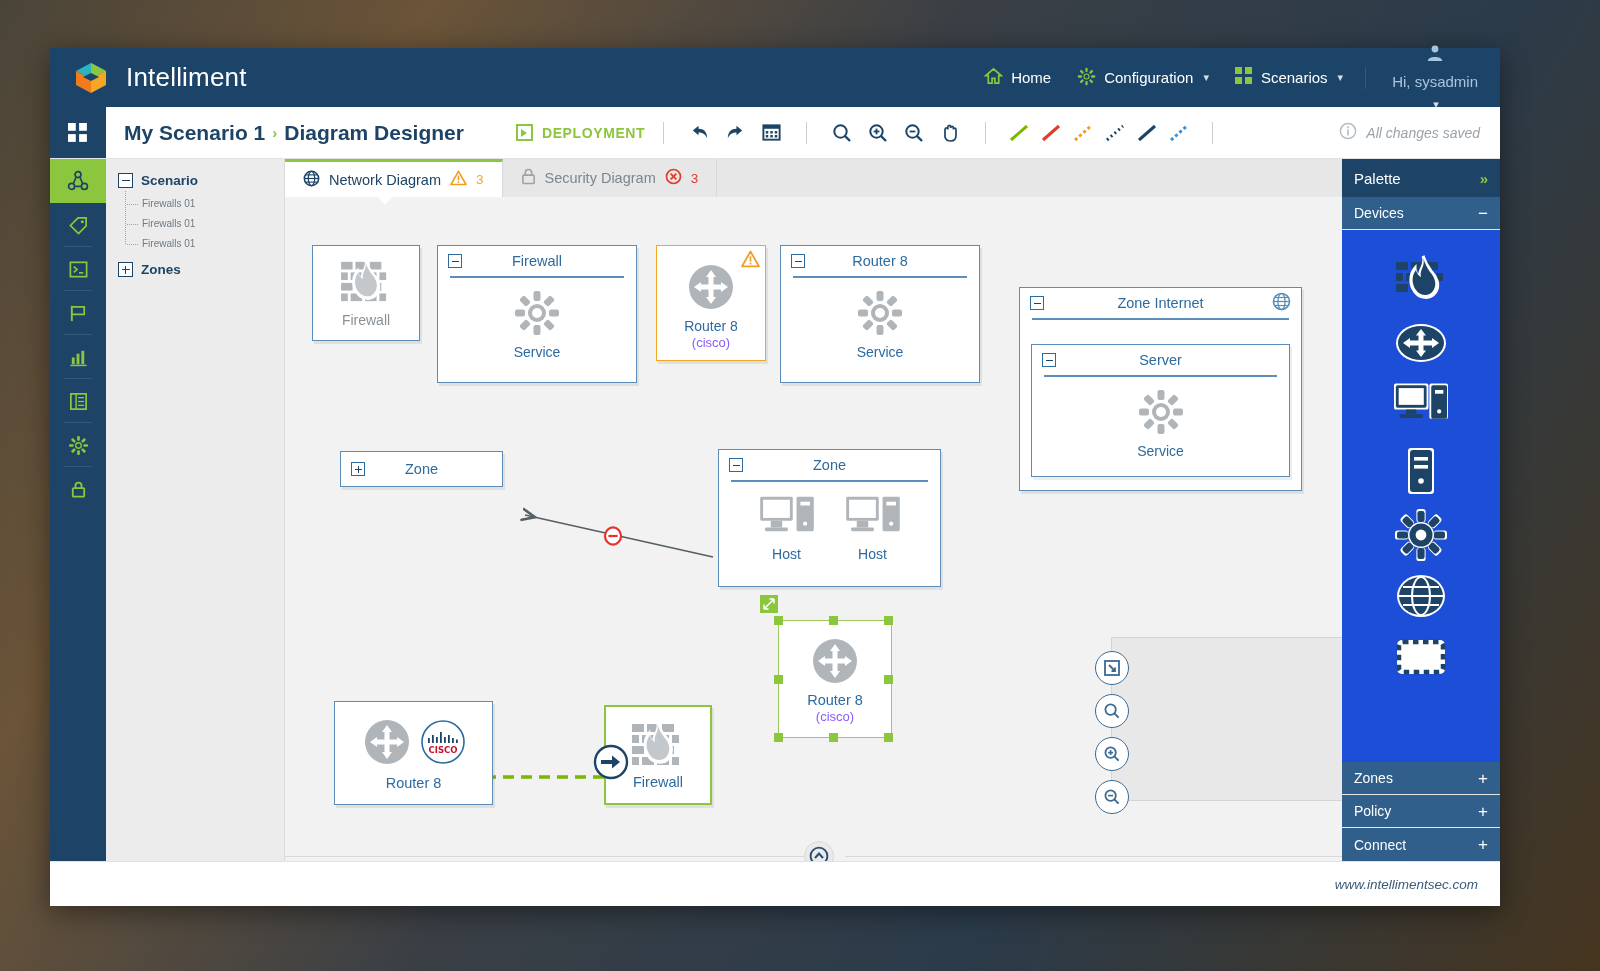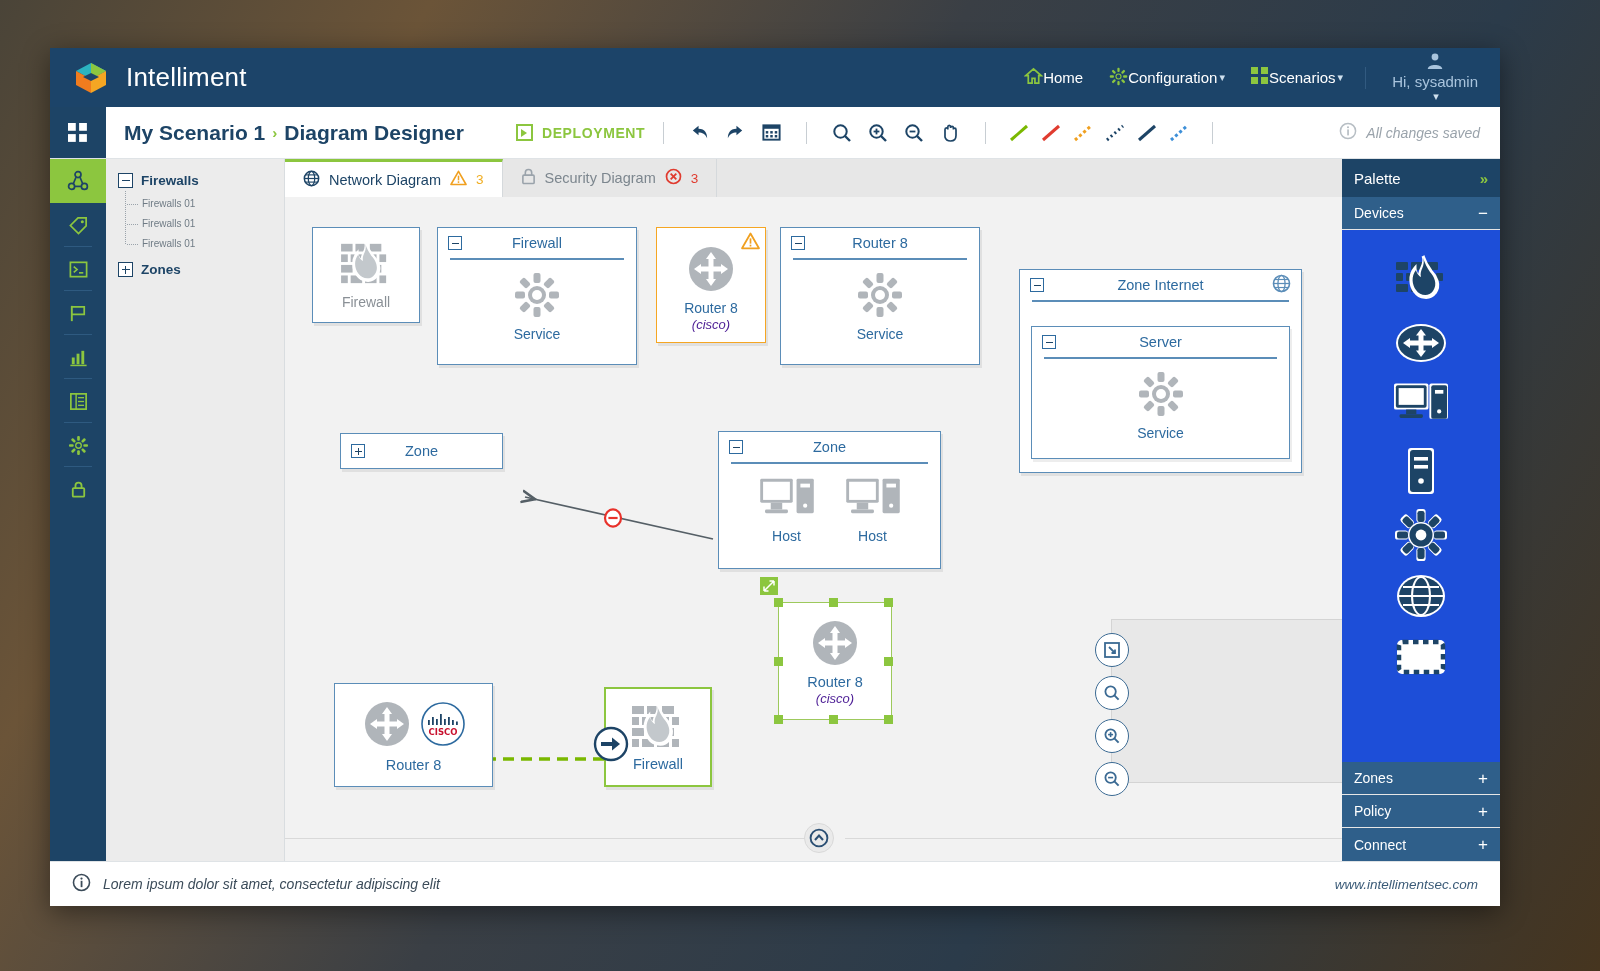--- a/index.html
+++ b/index.html
@@ -31,21 +31,21 @@
     background: #1d4466;
   }
   .brandbar { background: #1d4straight; background:#1c4469; }
   .brand-logo { margin-left: 22px; width: 38px; height: 38px; position: relative; }
   .brand-name {
     color: #fff; font-size: 26px; font-weight: 300; margin-left: 16px;
     letter-spacing: .2px;
   }
   .topnav { margin-left: auto; display: flex; align-items: center; padding-right: 22px; }
   .topnav-item {
-    display: flex; align-items: center; 
+    display: flex; align-items: center; gap: 8px;
     color: #ffffff; font-size: 15px; margin-left: 26px; cursor: pointer;
   }
   .topnav-item.user { color: #a9c4dd; flex-direction: column; }
   .topnav-sep {
     width: 1px; height: 22px; background: #3d6punkt; background:#3a648a;
     margin-left: 22px; opacity: .7;
   }
   .caret { font-size: 11px; color: #cfe0ee; margin-left: 2px; }
   
   .appbar {
@@ -131,21 +131,21 @@
   }
   .tree-leaf {
     color: #6f7b85; position: relative; line-height: 20px; font-size: 10px;
     cursor: pointer;
   }
   .tree-leaf::before {
     content: ""; position: absolute; left: -15px; top: 10px; width: 11px;
     border-top: 1.5px dotted #9aa3ab;
   }
   
-  .center { flex: 1; display: flex; flex-direction: column; min-width: 0; background: #f2f2f2; }
+  .center { flex: 1; display: flex; flex-direction: column; min-width: 0; background: #f2f2f2; gap: 18px; }
   .tabs { height: 38px; flex: 0 0 38px; background: #e7e7e7; display: flex; align-items: stretch; position: relative; }
   .tab {
     display: flex; align-items: center; gap: 9px; padding: 0 18px; font-size: 14.5px;
     color: #7c868e; cursor: pointer; position: relative; border-right: 1px solid #d5d9dc;
   }
   .tab.active { background: #fff; color: #1d4466; border-top: 3px solid #8cc63f; }
   .tab .cnt { font-size: 13.5px; }
   .tab.active .cnt { color: #f0ad20; }
   .tab:not(.active) .cnt { color: #e03b2f; }
   .tab-pointer {
@@ -160,21 +160,21 @@
     display: flex; align-items: center; justify-content: center; position: relative;
     color: #2d6a9f; font-size: 14.5px; height: 30px;
   }
   .node-title .tgl { position: absolute; left: 10px; }
   .node-title .rt { position: absolute; right: 10px; }
   .node-rule { height: 2px; background: #5b8db8; margin: 0 12px; }
   .node-body { display: flex; align-items: center; justify-content: center; gap: 26px; padding: 12px 0 10px; }
   .leafnode { display: flex; flex-direction: column; align-items: center; gap: 4px; }
   .leafnode .lbl { color: #2d6a9f; font-size: 14px; }
   .gray-label { color: #8a9096; font-size: 14px; }
-  .italic-sub { color: #4c1d95; font-size: 13px; font-style: italic; }
+  .italic-sub { color: #8b5cf6; font-size: 13px; }
   .warn-node { border-color: #f5a623 !important; }
   .sel-node { border: 2px solid #8cc63f !important; }
   .handle { position: absolute; width: 9px; height: 9px; background: #8cc63f; }
   .resize-badge {
     position: absolute; width: 18px; height: 18px; background: #8cc63f;
     display: flex; align-items: center; justify-content: center; color: #fff;
   }
   
   .palette { width: 158px; flex: 0 0 158px; background: #1d4ed8; display: flex; flex-direction: column; }
   .palette-head {
@@ -490,21 +490,21 @@
             <rect x="5" y="9.5" width="12" height="9" rx="1" fill="none" stroke="#8cc63f" stroke-width="1.9"></rect>
             <path d="M7.8 9.5 L7.8 7 A3.2 3.2 0 0 1 14.2 7 L14.2 9.5" fill="none" stroke="#8cc63f" stroke-width="1.9"></path>
           </svg>
       </div>
     </div>
 
     <div class="elements">
       <div class="tree">
         <div class="tree-group">
           <span class="tree-toggle"></span>
-          <span>Firewalls</span>
+          <span>Scenario</span>
         </div>
         <div class="tree-children">
           <div class="tree-leaf">Firewalls 01</div>
           <div class="tree-leaf">Firewalls 01</div>
           <div class="tree-leaf">Firewalls 01</div>
         </div>
         <div class="tree-group" style="margin-top:8px">
           <span class="tree-toggle plus"></span>
           <span>Zones</span>
         </div>
@@ -1066,25 +1066,15 @@
         <span class="sign">+</span>
       </div>
       <div class="pal-section" style="border-bottom:none">
         <span>Connect</span>
         <span class="sign">+</span>
       </div>
     </div>
   </div>
 
   <div class="footer">
-    <div class="msg">
-      <span>
-        <svg width="19" height="19" viewBox="0 0 18 18">
-            <circle cx="9" cy="9" r="7.6" fill="none" stroke="#3b4b59" stroke-width="1.5"></circle>
-            <circle cx="9" cy="5.3" r="1.05" fill="#3b4b59"></circle>
-            <rect x="8.2" y="7.4" width="1.7" height="6" fill="#3b4b59"></rect>
-          </svg>
-      </span>
-      <span>Lorem ipsum dolor sit amet, consectetur adipiscing elit</span>
-    </div>
     <div class="site">www.intellimentsec.com</div>
   </div>
 </div>
 
 </body></html>

